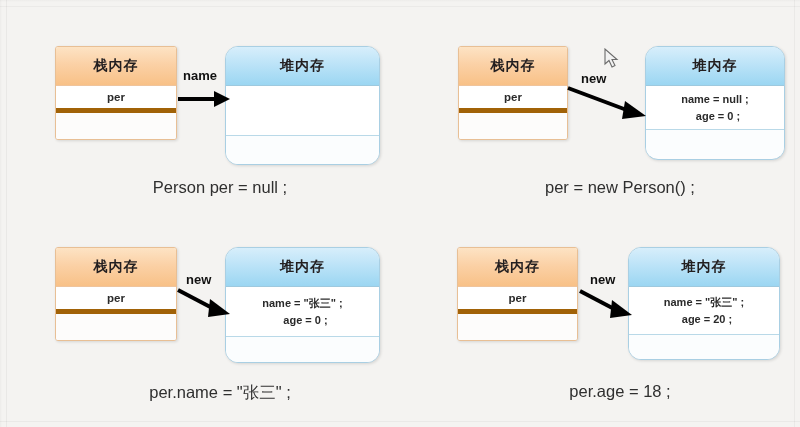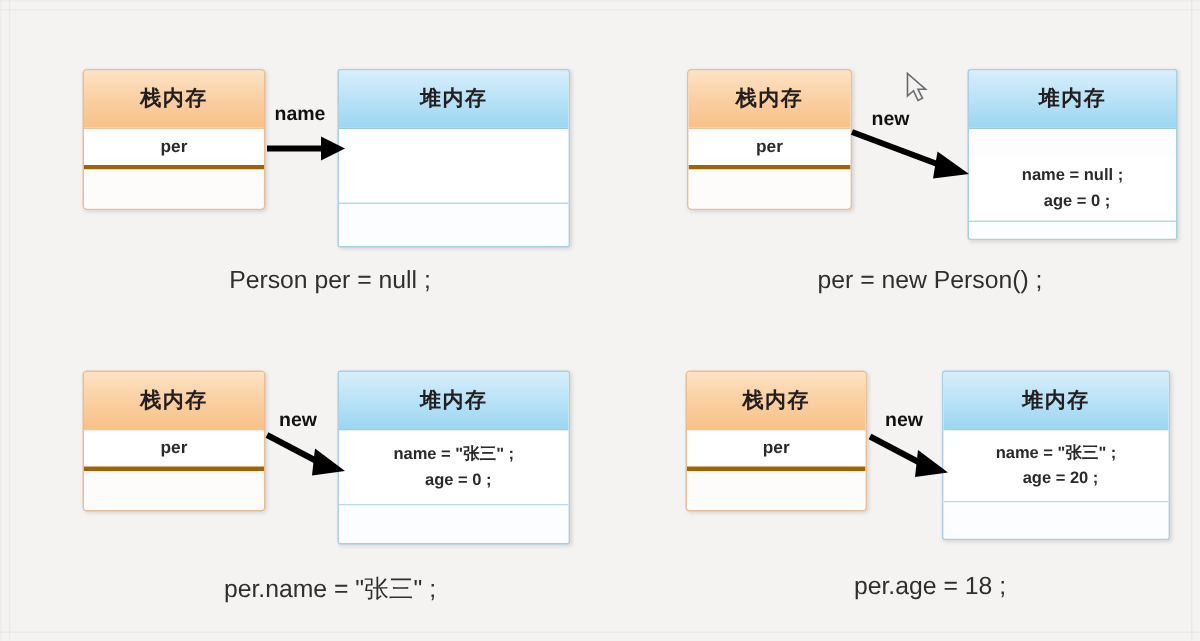--- a/index.html
+++ b/index.html
@@ -44,33 +44,33 @@
     color:#231f20;
     letter-spacing:1px;
   }
   .stackbox .cell{
     height:27px;
     display:flex;align-items:center;justify-content:center;
     font-size:11.5px;
     color:#2b2b2b;
     font-weight:bold;
     background:#ffffff;
-    border-bottom:3px solid #a16207;
+    border-bottom:5px solid #a16207;
     box-sizing:border-box;
   }
   .stackbox .cell.last{
     border-bottom:none;
     background:#fdfcfb;
   }
 
   
   .heapbox{
     position:absolute;
     border:1px solid #a9cfe3;
-    border-radius:2px;
+    border-radius:13px;
     background:#fdfdfd;
     box-shadow:1px 1px 3px rgba(0,0,0,0.12);
     box-sizing:border-box;
     overflow:hidden;
   }
   .heapbox .hdr{
     height:38px;
     background:linear-gradient(to bottom,#d7eefb 0%,#b9e2f7 50%,#9bd6f2 100%);
     border-bottom:1px solid #9ec9de;
     display:flex;align-items:center;justify-content:center;
@@ -154,21 +154,21 @@
   <div class="panel">
 
     <div class="stackbox" style="left:458px;top:46px;width:110px;height:94px;">
       <div class="hdr">栈内存</div>
       <div class="cell">per</div>
       <div class="cell last"></div>
     </div>
 
     <div class="heapbox" style="left:645px;top:46px;width:140px;height:114px;">
       <div class="hdr">堆内存</div>
-      <div class="body" style="height:44px;margin-top:18px;">
+      <div class="body" style="height:44px;">
         <span class="ln">name = null ;</span>
         <span class="ln indent">age = 0 ;</span>
       </div>
       <div class="foot" style="height:26px;"></div>
     </div>
 
     <svg class="arrow" style="left:566px;top:85px;" width="86" height="38">
       <line x1="2" y1="3" x2="66" y2="27" stroke="#000" stroke-width="4"></line>
       <polygon points="59,16 80,31 56,34" fill="#000"></polygon>
     </svg>

